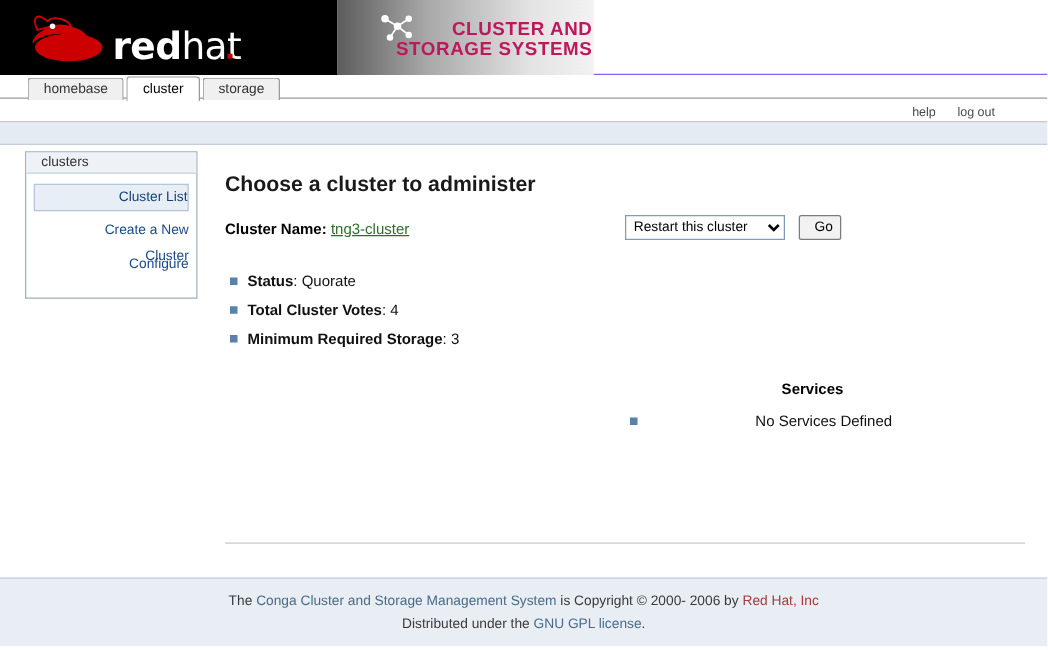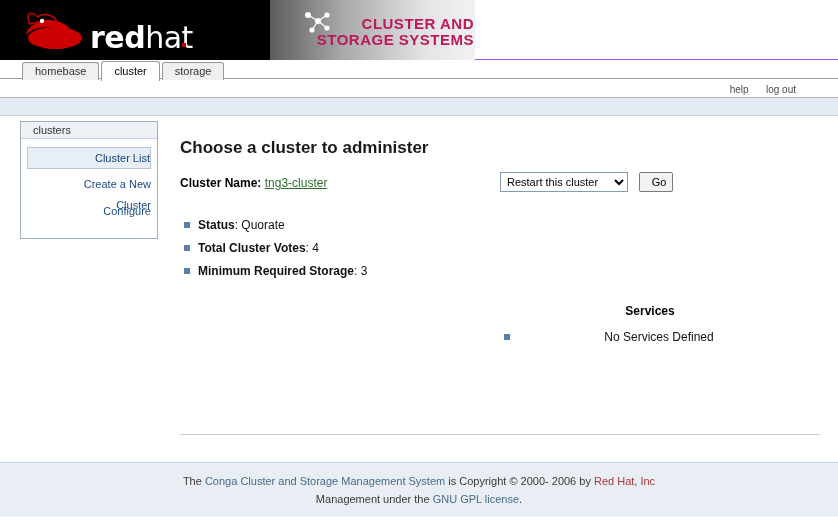--- a/index.html
+++ b/index.html
@@ -412,17 +412,17 @@
           </ul>
         </div>
       </div>
 
       <hr class="hr-sep">
     </div>
   </div>
 
   <div class="footer">
     <div class="footer-line1"><span>The </span><a>Conga Cluster and Storage Management System</a><span> is Copyright © 2000- 2006 by </span><a class="red">Red Hat, Inc</a></div>
-    <div class="footer-line2"><span>Management under the </span><a>GNU GPL license</a><span>.</span></div>
+    <div class="footer-line2"><span>Distributed under the </span><a>GNU GPL license</a><span>.</span></div>
   </div>
 
   <div class="page-bottom-line"></div>
 </div>
 
 </body></html>

